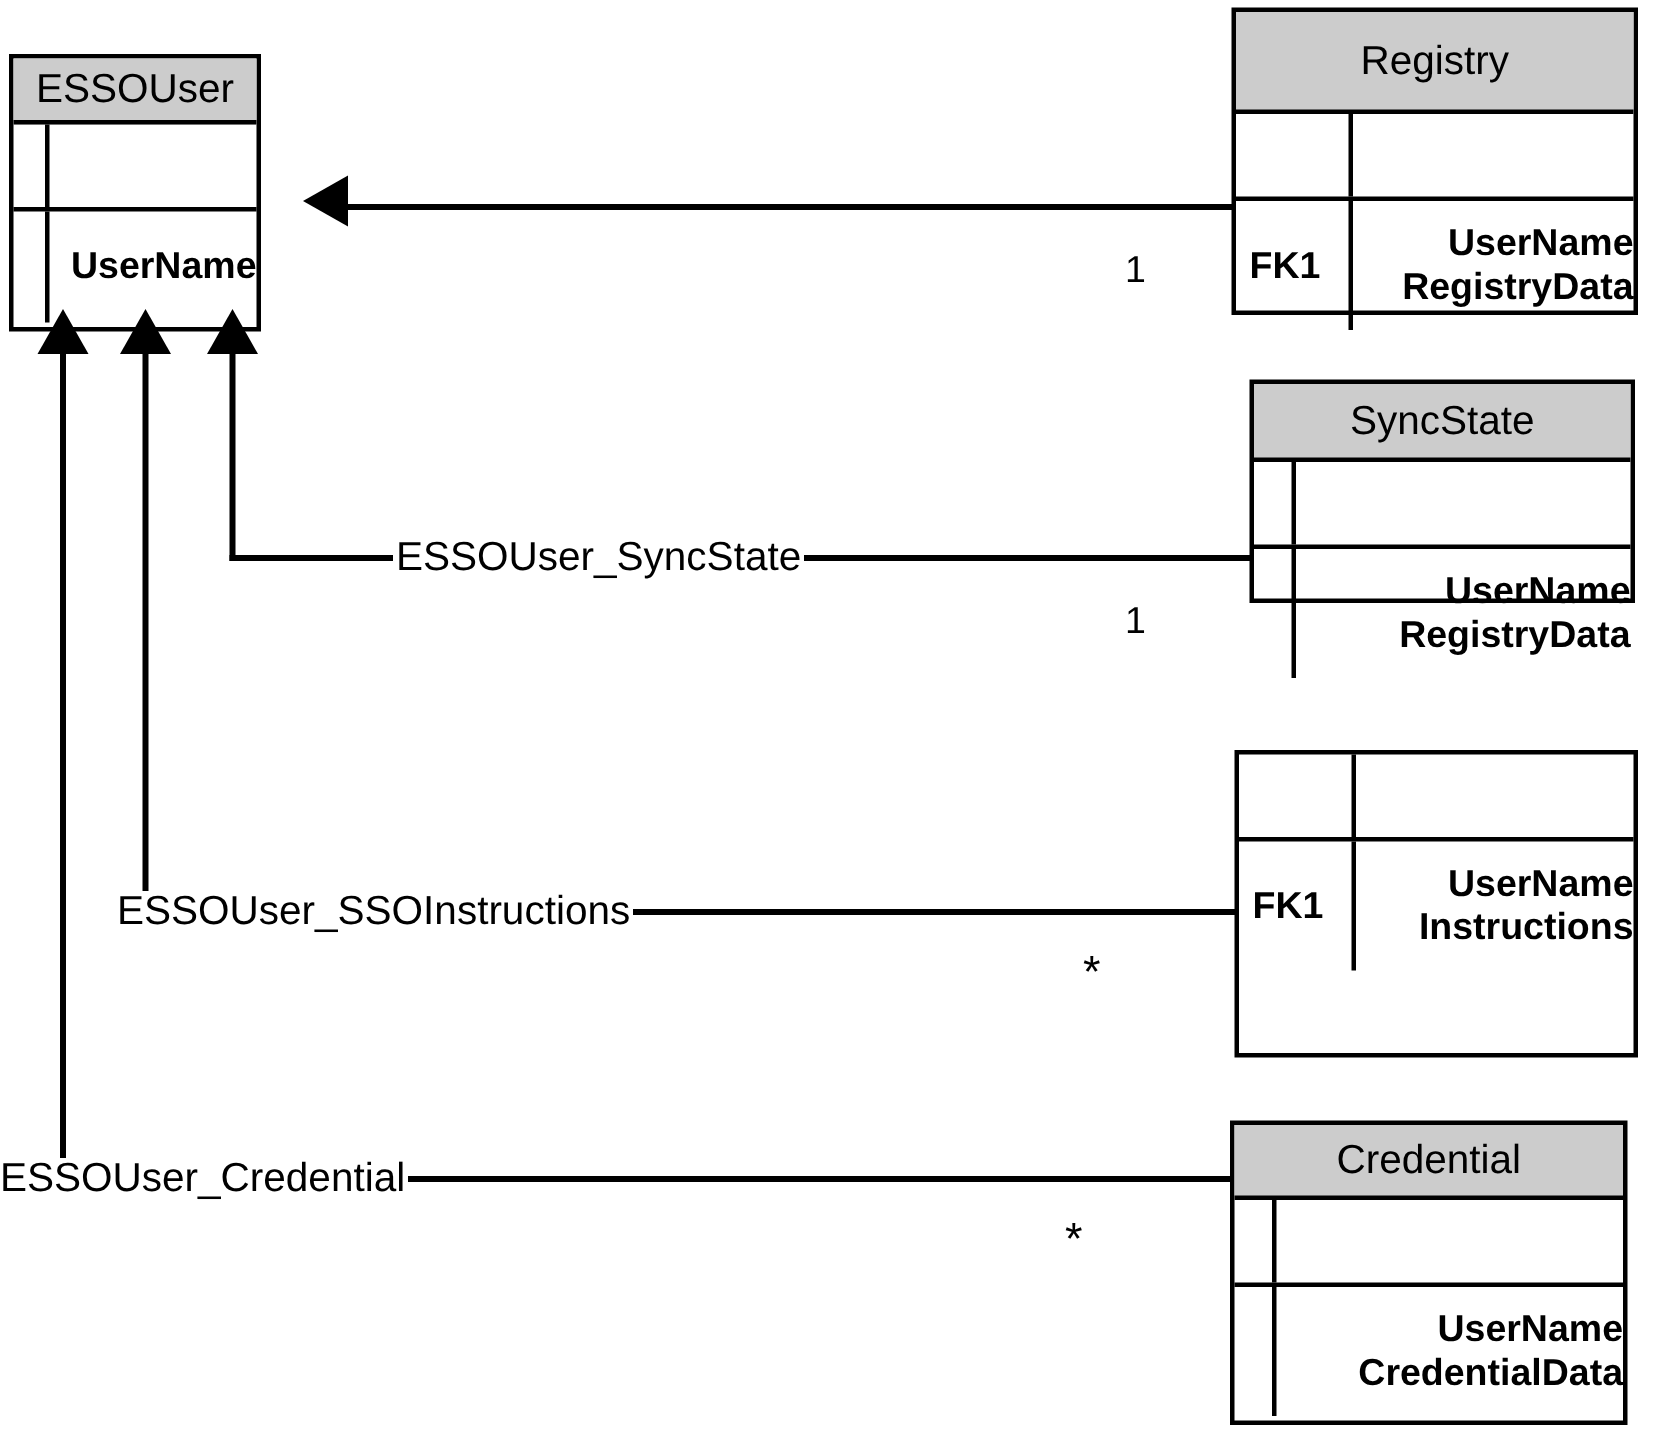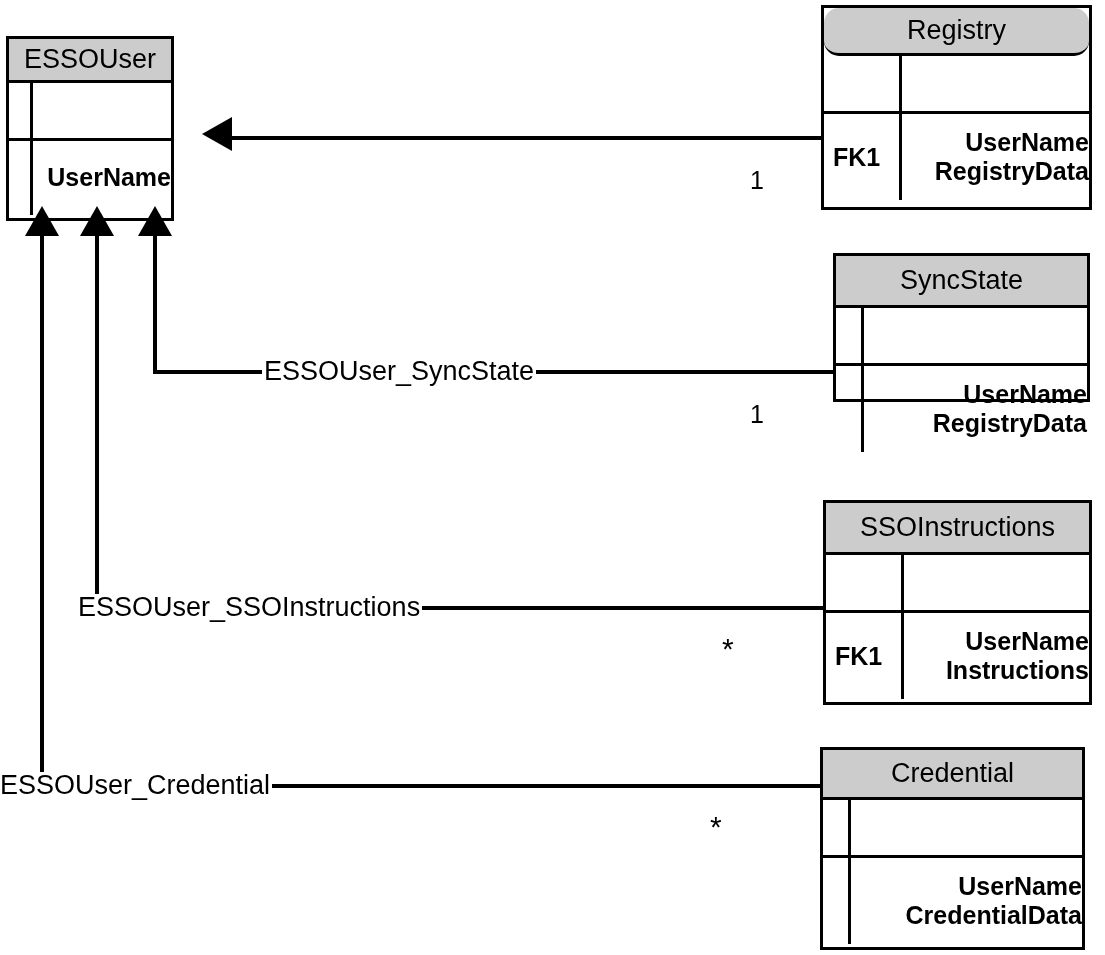--- a/index.html
+++ b/index.html
@@ -134,21 +134,21 @@
       <div class="entity-row" style="height:74px;">
         <div class="cell-key" style="width:24px; padding-left:0;"></div>
         <div class="cell-attrs">
           <span>UserName</span>
         </div>
       </div>
     </div>
   </div>
 
   <div class="entity" style="left:821px; top:5px; width:271px; height:205px;">
-    <div class="entity-header" style="height:48px;border-radius:15px;">Registry</div>
+    <div class="entity-header" style="height:68px;">Registry</div>
     <div class="entity-body" style="height:147px;">
       <div class="entity-row key-row" style="height:58px;">
         <div class="cell-key" style="width:78px; padding-left:0;"></div>
         <div class="cell-attrs"></div>
       </div>
       <div class="entity-row" style="height:86px;">
         <div class="cell-key" style="width:78px;">FK1</div>
         <div class="cell-attrs">
           <span>UserName</span>
           <span>RegistryData</span>
@@ -168,21 +168,20 @@
         <div class="cell-key" style="width:28px; padding-left:0;"></div>
         <div class="cell-attrs">
           <span>UserName</span>
           <span>RegistryData</span>
         </div>
       </div>
     </div>
   </div>
 
   <div class="entity" style="left:823px; top:500px; width:269px; height:205px;">
-    <div class="entity-header" style="height:52px;">SSOInstructions</div>
     <div class="entity-body" style="height:147px;">
       <div class="entity-row key-row" style="height:58px;">
         <div class="cell-key" style="width:78px; padding-left:0;"></div>
         <div class="cell-attrs"></div>
       </div>
       <div class="entity-row" style="height:86px;">
         <div class="cell-key" style="width:78px;">FK1</div>
         <div class="cell-attrs">
           <span>UserName</span>
           <span>Instructions</span>

